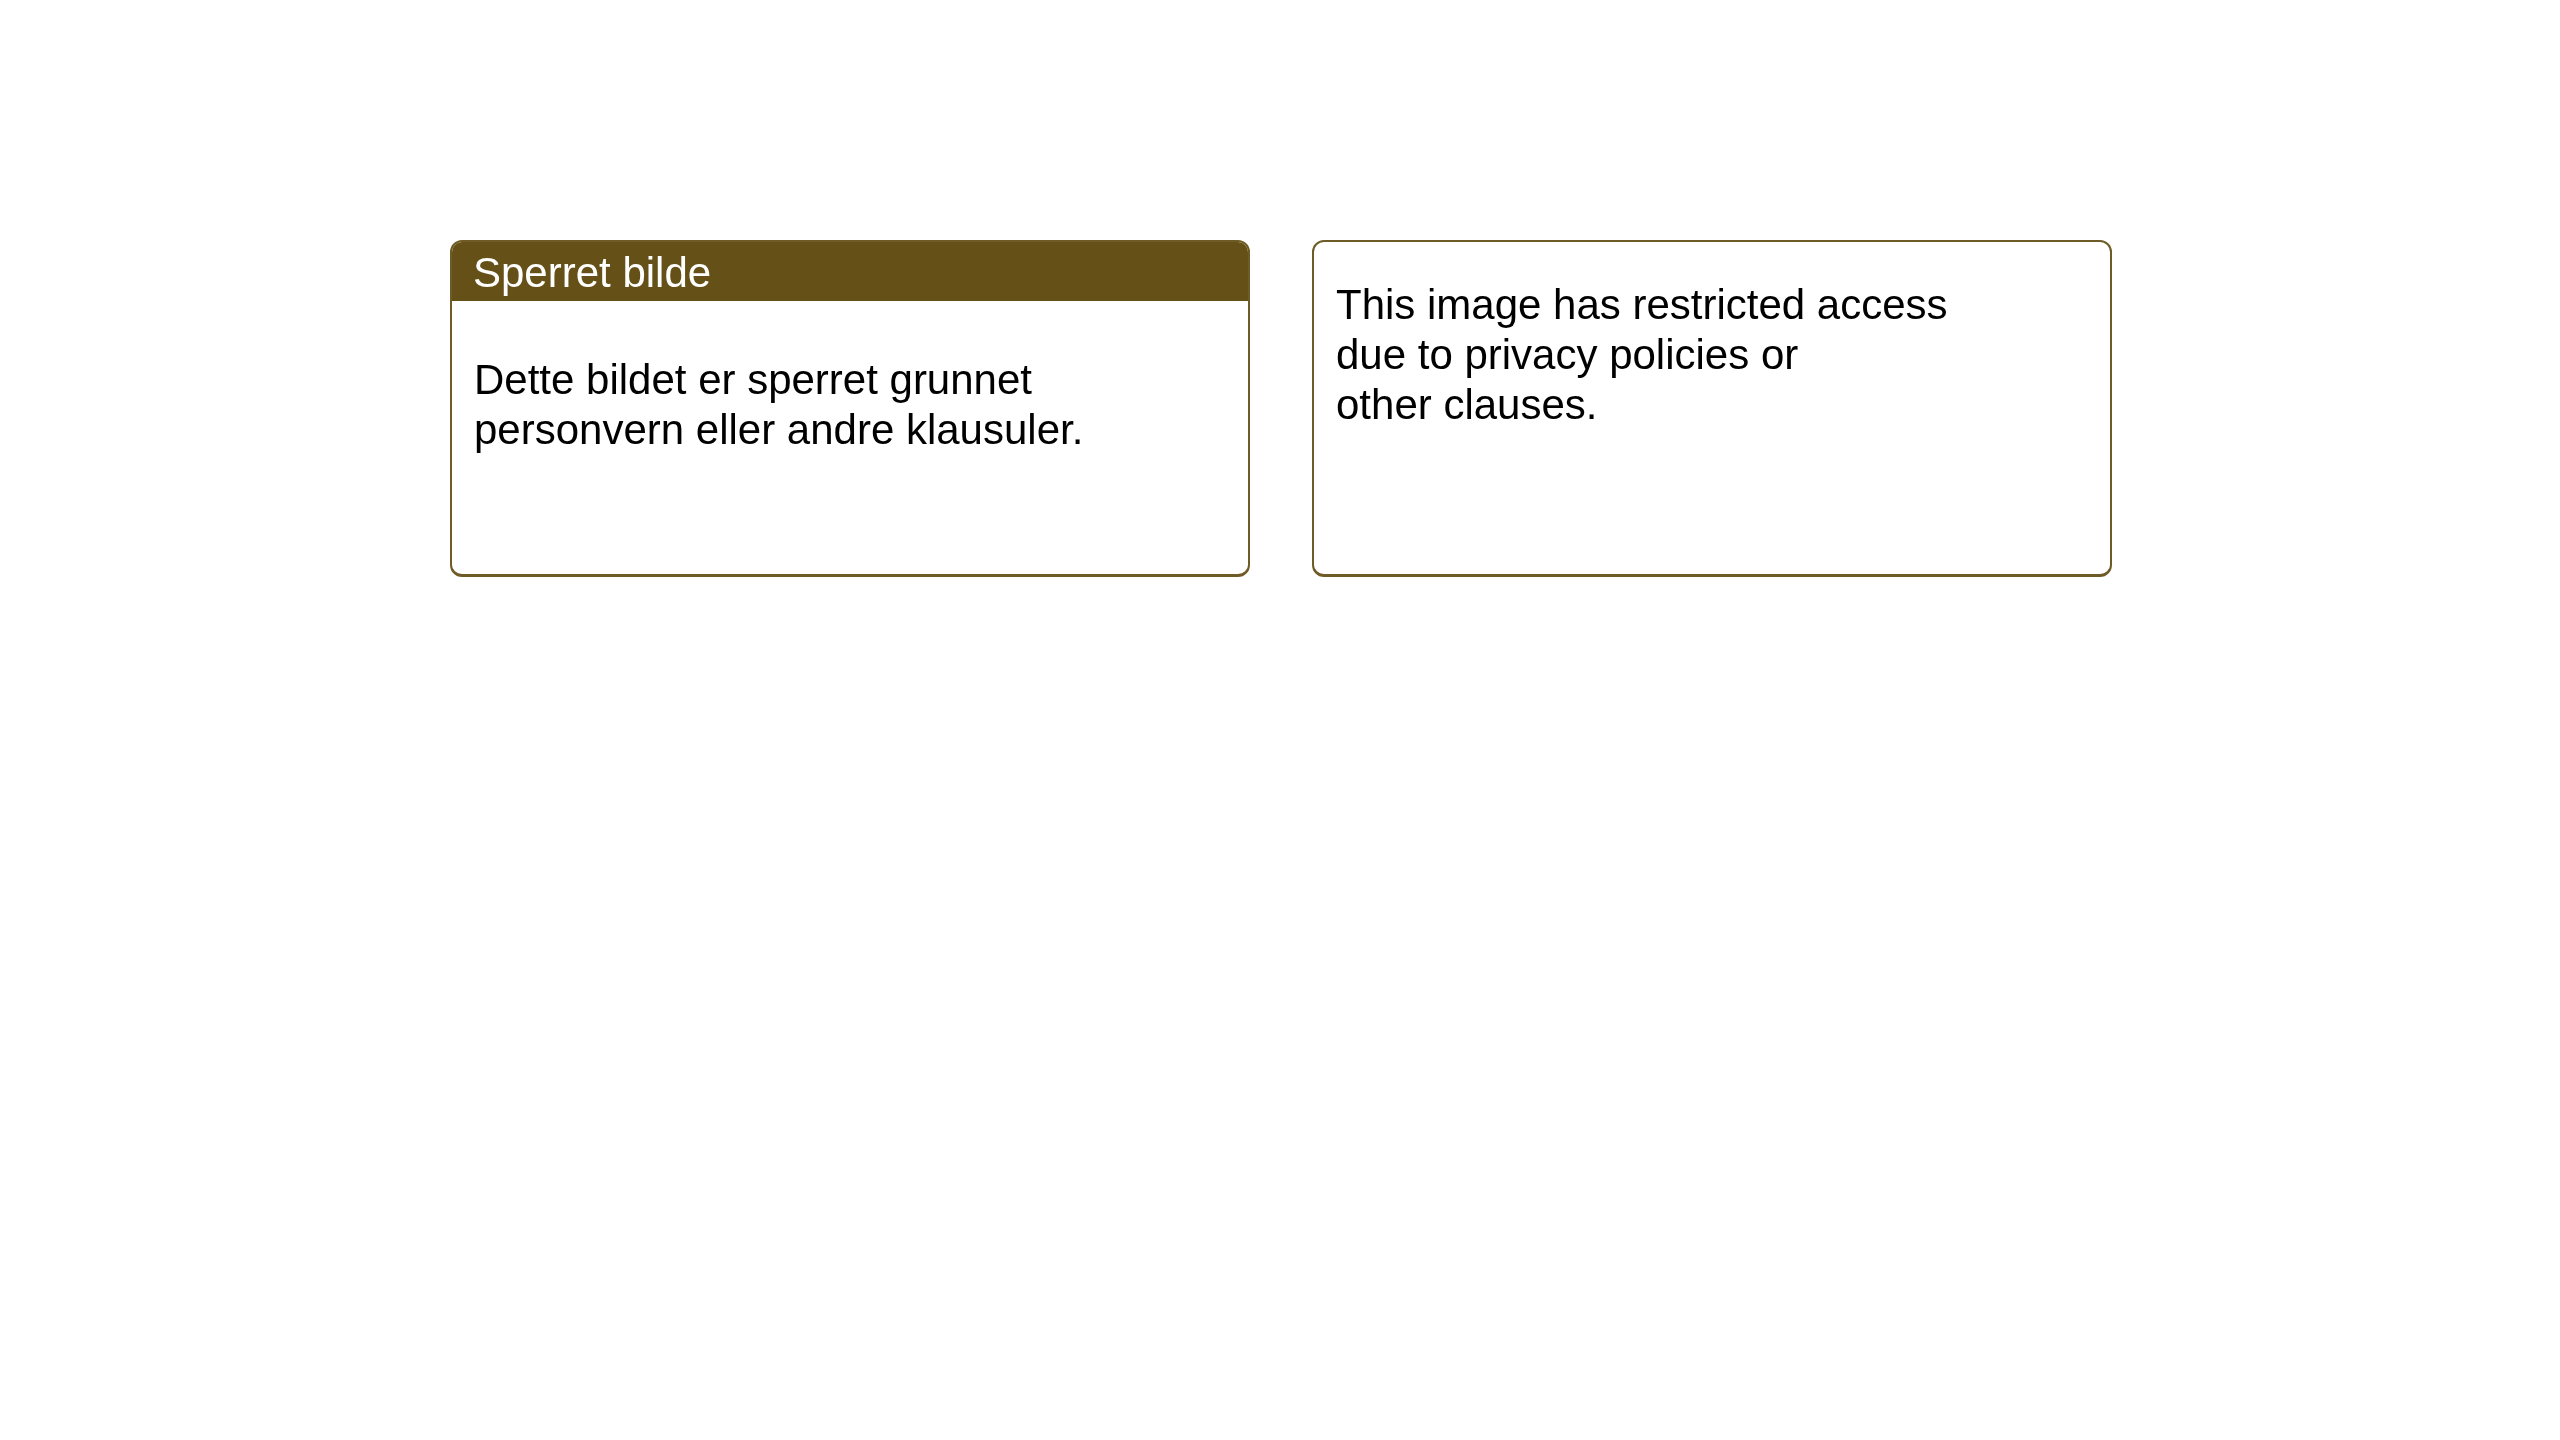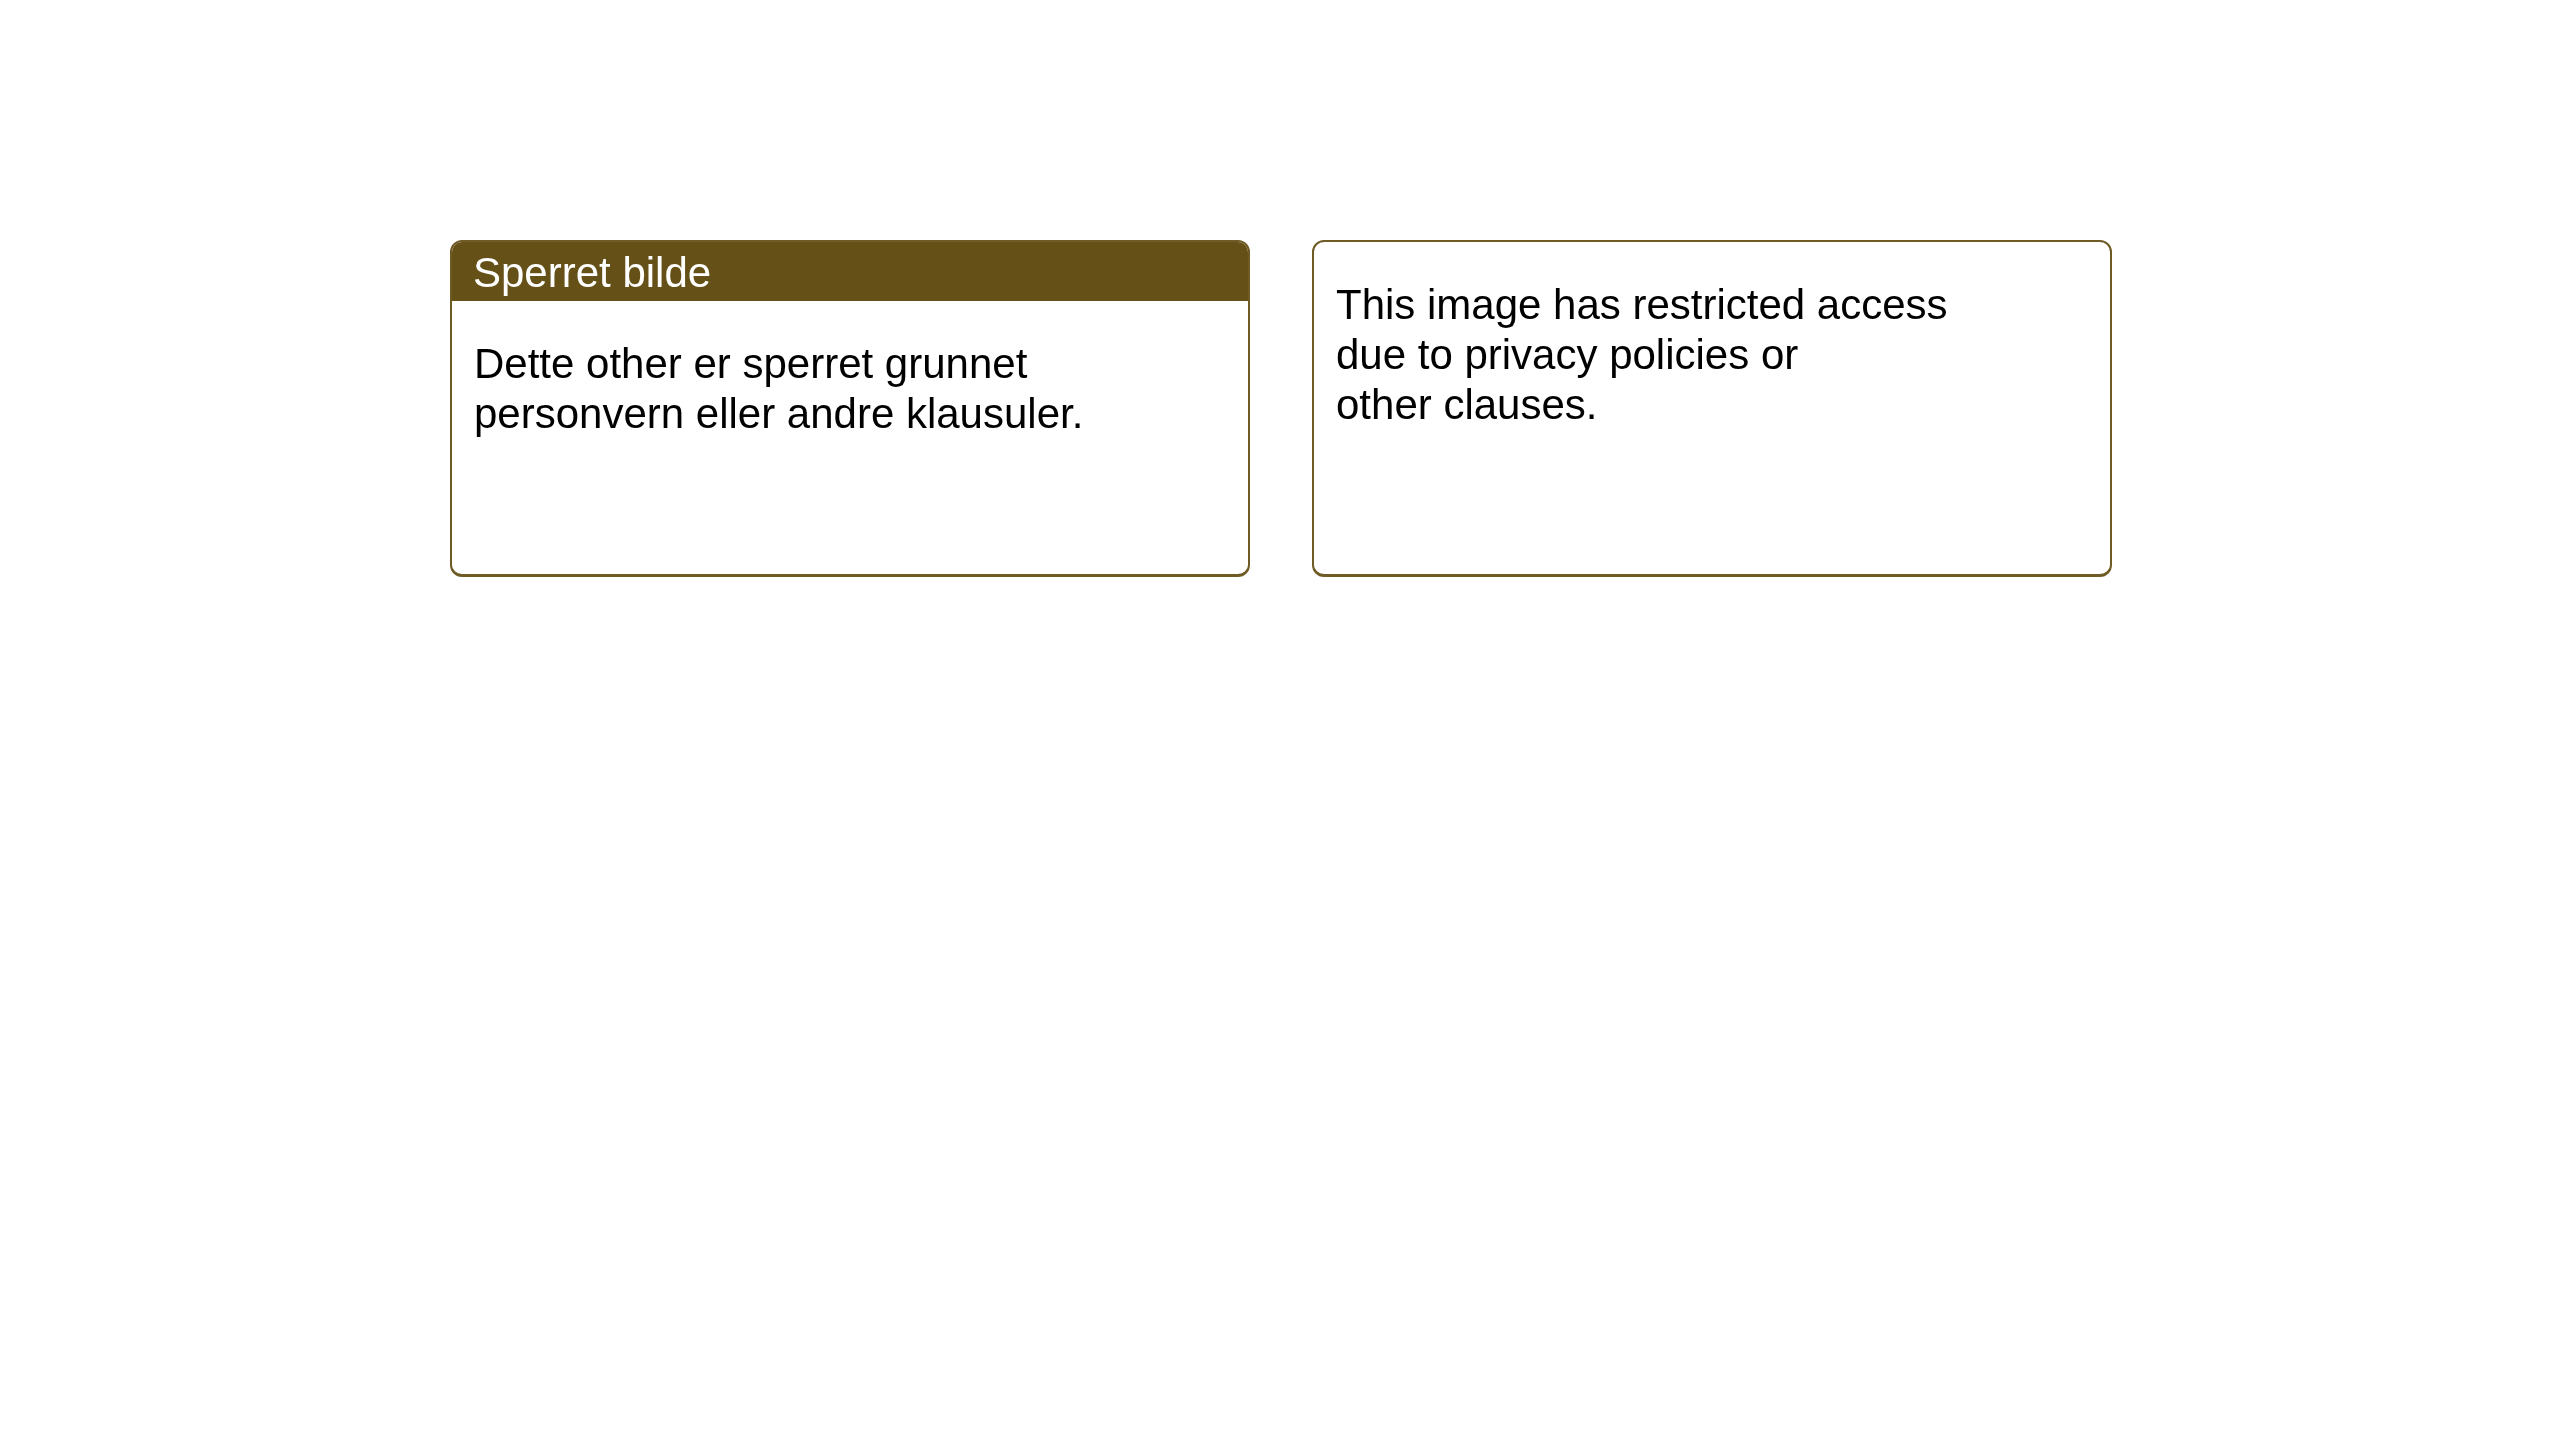--- a/index.html
+++ b/index.html
@@ -31,21 +31,21 @@
     background: #ffffff;
     border: 2px solid var(--border);
     border-bottom-width: 3px;
     border-radius: 12px;
     overflow: hidden;
   }
   .card.card-no { left: 450px; }
   .card.card-en { left: 1312px; }
   .card-header {
     height: 60px;
-    margin: -1px -1px 0 -1px;
+    margin: -1px -1px 16px -1px;
     background: var(--header-bg);
     border-radius: 10px 10px 0 0;
     display: flex;
     align-items: center;
     padding: 4px 22px 0 22px;
   }
   .card-title {
     color: var(--title-text);
     font-size: 42px;
     font-weight: 400;
@@ -66,21 +66,21 @@
 </head>
 <body>
 
 <div class="page">
 
   <div class="card card-no">
     <div class="card-header">
       <span class="card-title">Sperret bilde</span>
     </div>
     <div class="card-body">
-      <div class="card-body-text">Dette other er sperret grunnet
+      <div class="card-body-text">Dette bildet er sperret grunnet
 personvern eller andre klausuler.</div>
     </div>
   </div>
 
   <div class="card card-en">
     <div class="card-body">
       <div class="card-body-text">This image has restricted access
 due to privacy policies or
 other clauses.</div>
     </div>

